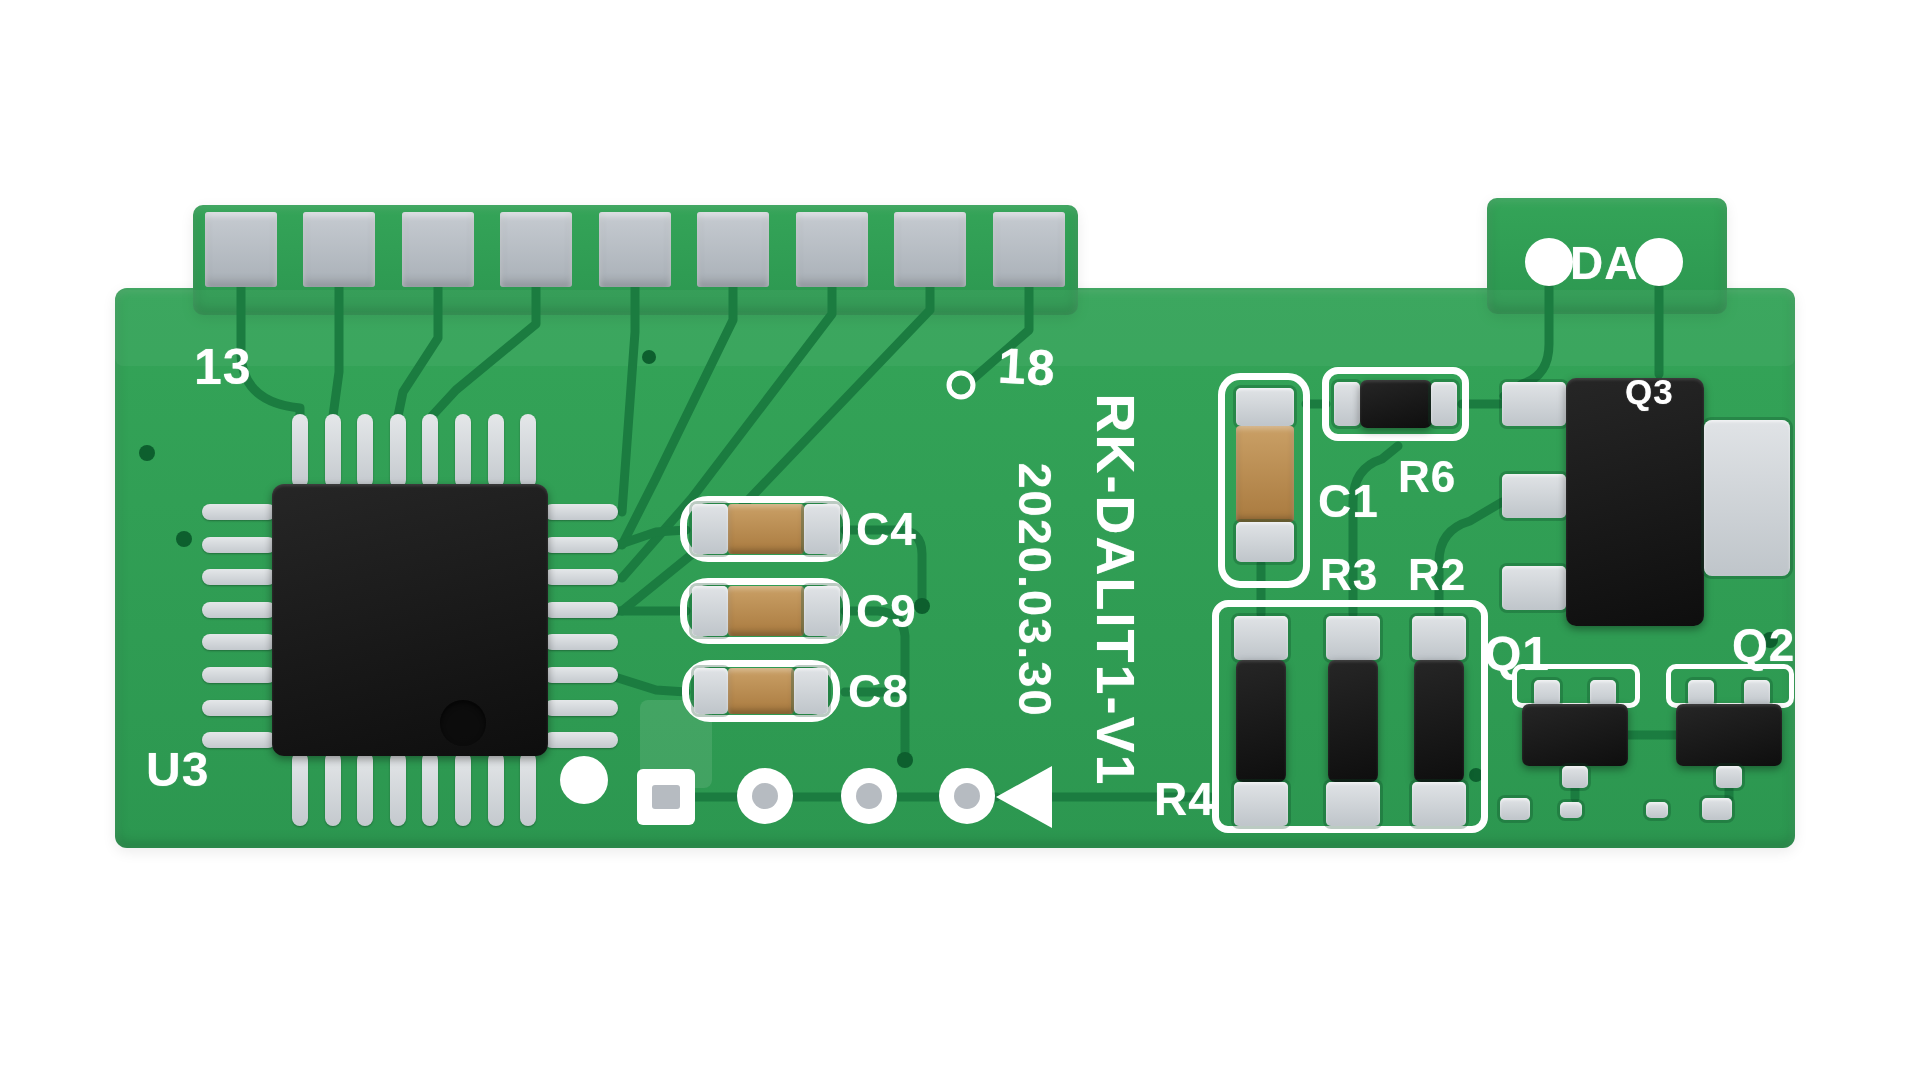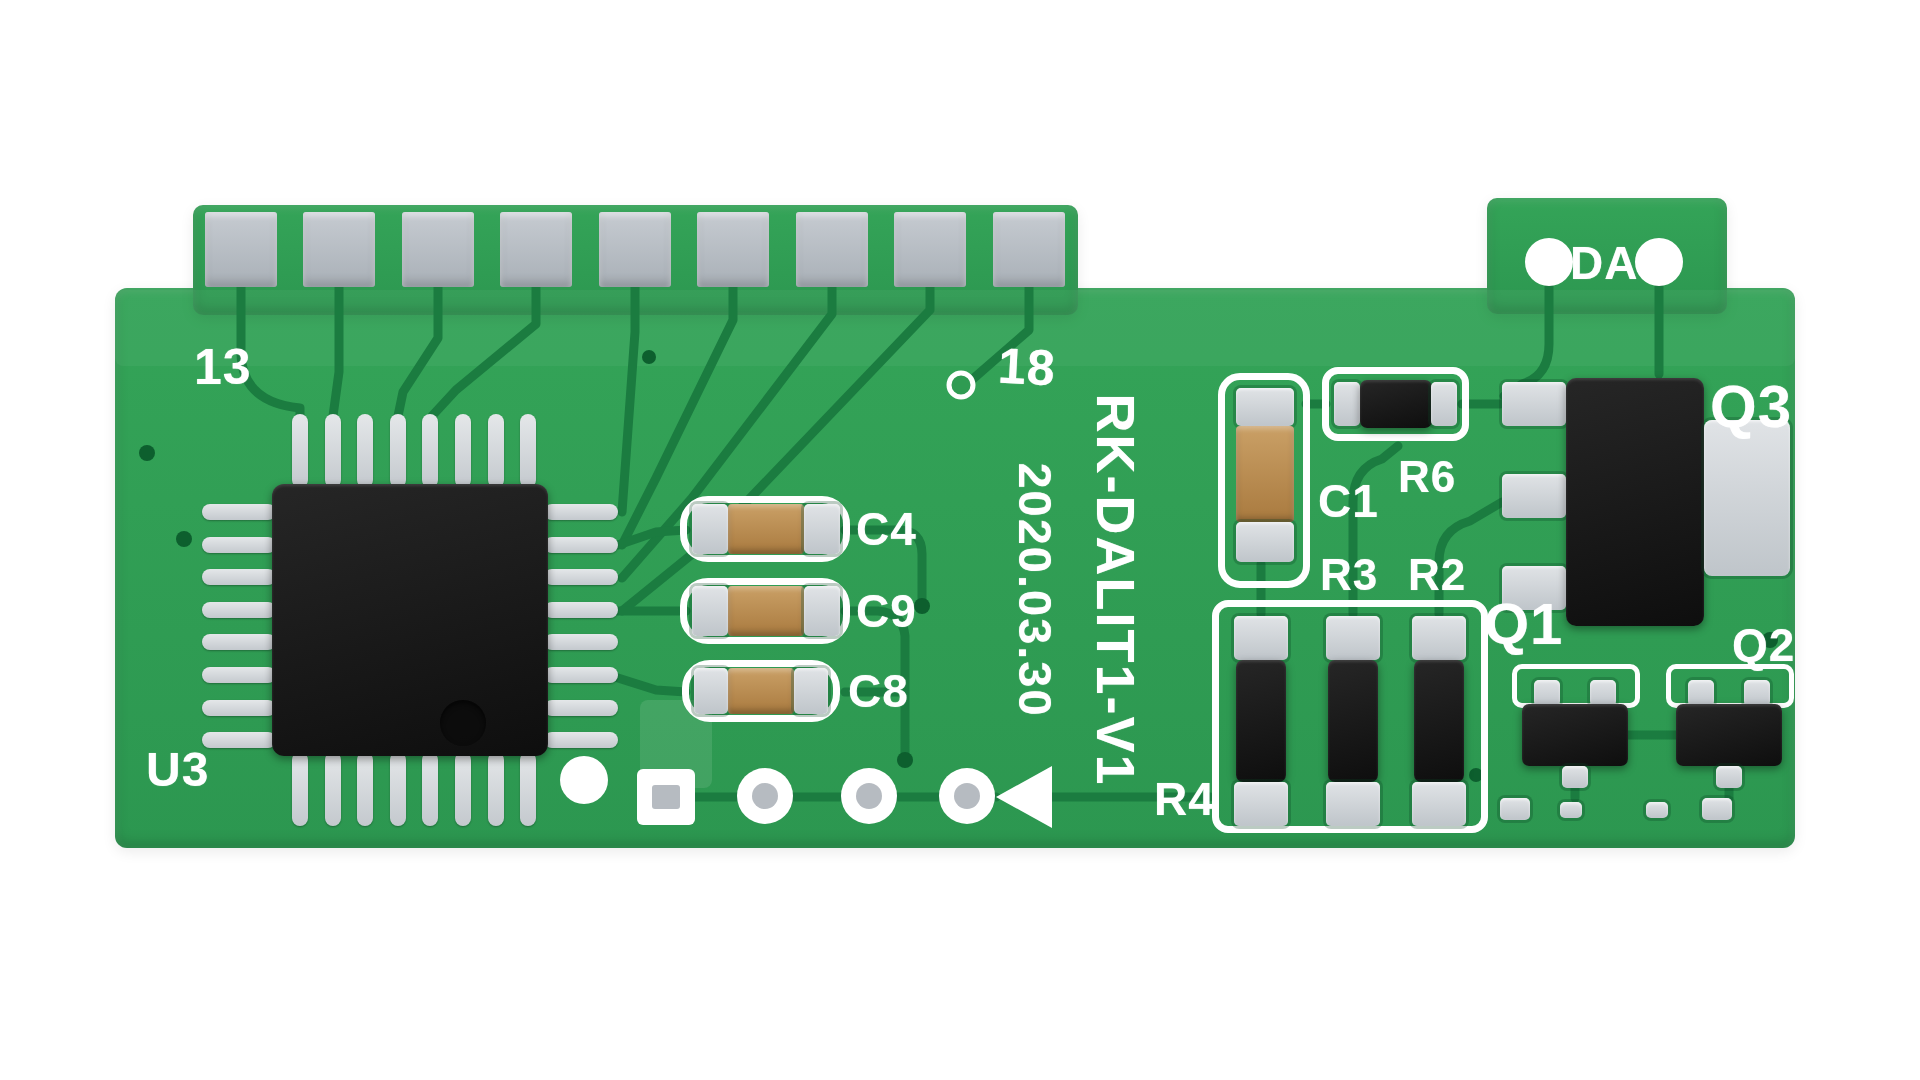--- a/index.html
+++ b/index.html
@@ -231,20 +231,20 @@
   <div class="silk" style="left:998px;top:338px;font-size:50px;transform:rotate(3deg)">18</div>
   <div class="silk" style="left:146px;top:742px;font-size:48px">U3</div>
   <div class="silk" style="left:856px;top:502px;font-size:46px">C4</div>
   <div class="silk" style="left:856px;top:584px;font-size:46px">C9</div>
   <div class="silk" style="left:848px;top:664px;font-size:46px">C8</div>
   <div class="silk" style="left:1318px;top:474px;font-size:46px">C1</div>
   <div class="silk" style="left:1398px;top:452px;font-size:44px">R6</div>
   <div class="silk" style="left:1320px;top:550px;font-size:44px">R3</div>
   <div class="silk" style="left:1408px;top:550px;font-size:44px">R2</div>
   <div class="silk" style="left:1154px;top:772px;font-size:46px">R4</div>
-  <div class="silk" style="left:1484px;top:590px;font-size:58px">Q1</div>
+  <div class="silk" style="left:1484px;top:626px;font-size:48px">Q1</div>
   <div class="silk" style="left:1732px;top:618px;font-size:46px">Q2</div>
-  <div class="silk" style="left:1710px;top:372px;font-size:60px">Q3</div>
+  <div class="silk" style="left:1625px;top:372px;font-size:35px">Q3</div>
   <div class="silk" style="left:1570px;top:236px;font-size:46px">DA</div>
   <div class="vtext" style="left:886px;top:560px;width:460px;height:60px;font-size:54px;line-height:60px">RK-DALIT1-V1</div>
   <div class="vtext" style="left:865px;top:562px;width:340px;height:56px;font-size:47px;line-height:56px">2020.03.30</div>
 
 </div>
 
 </body></html>

